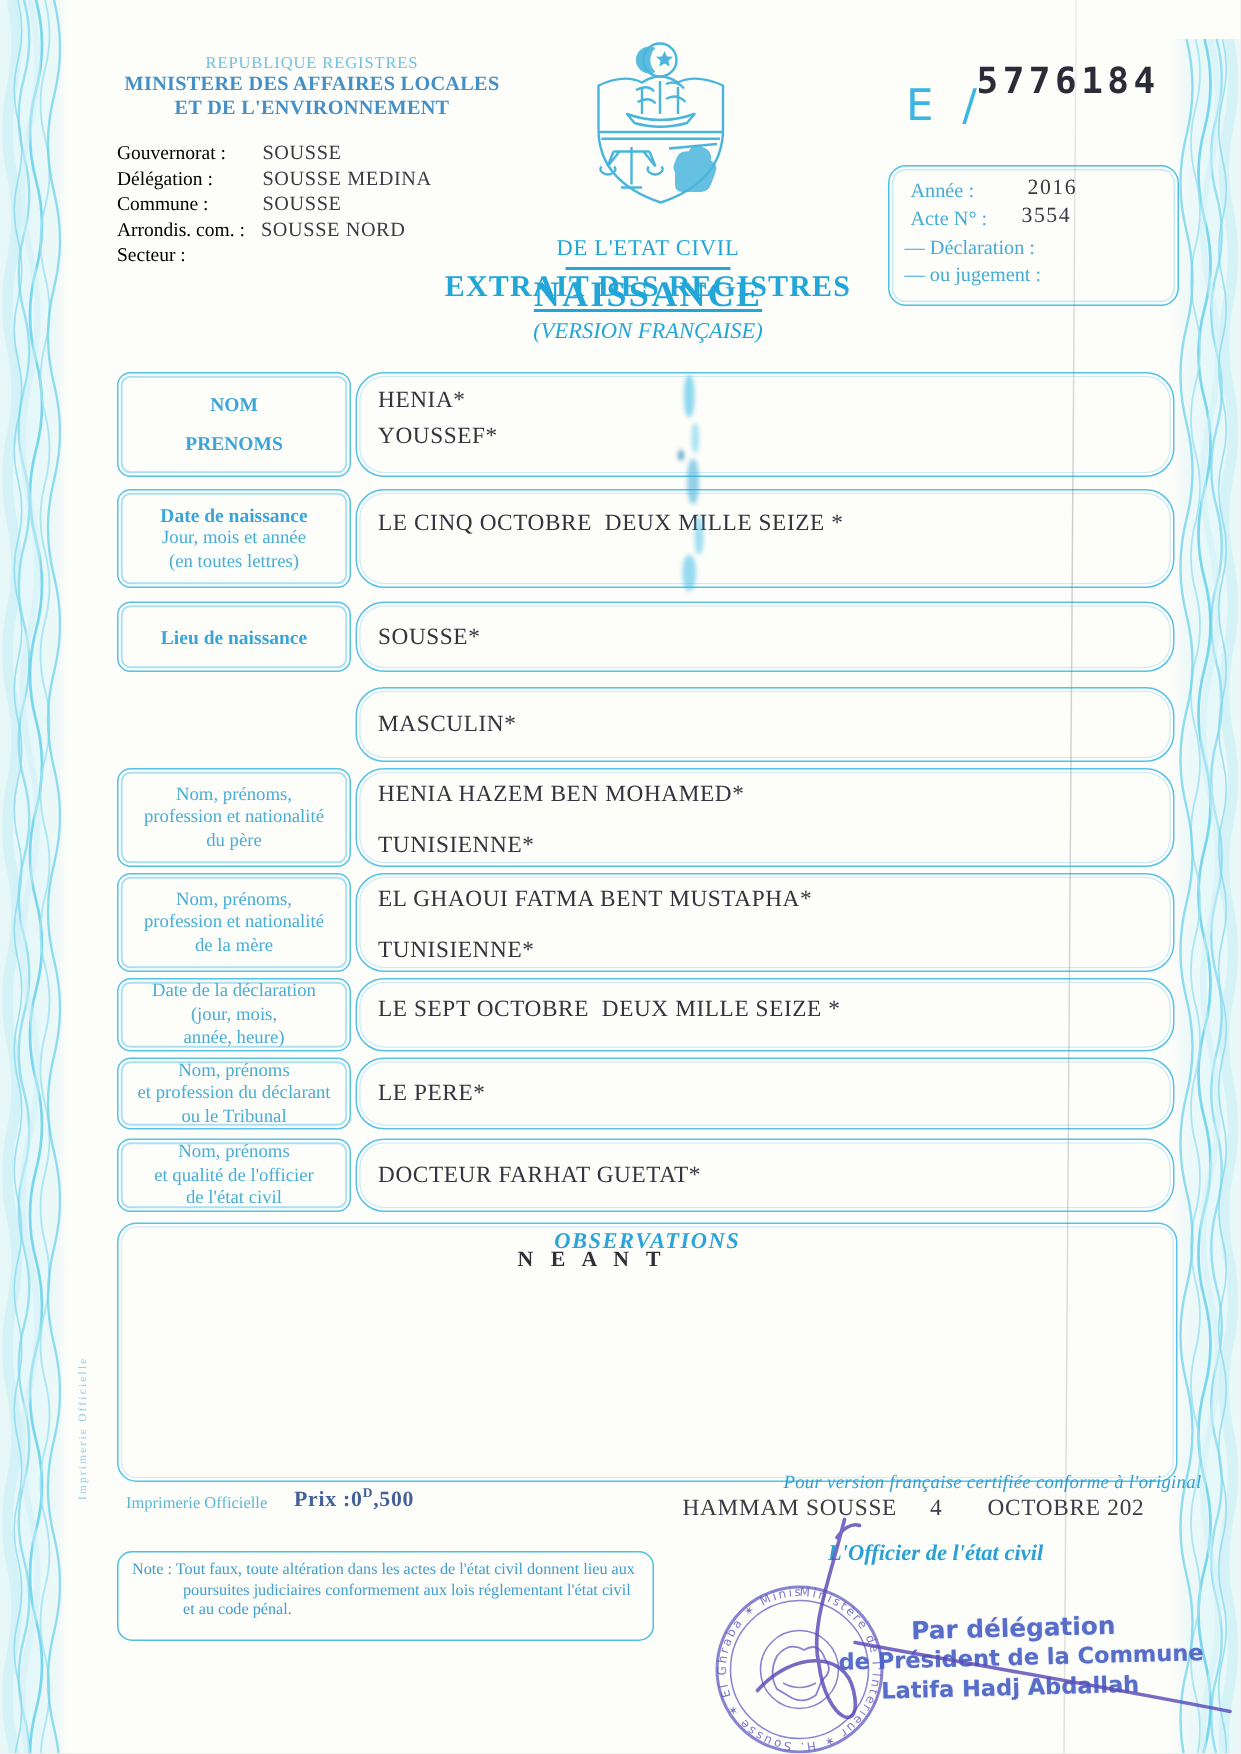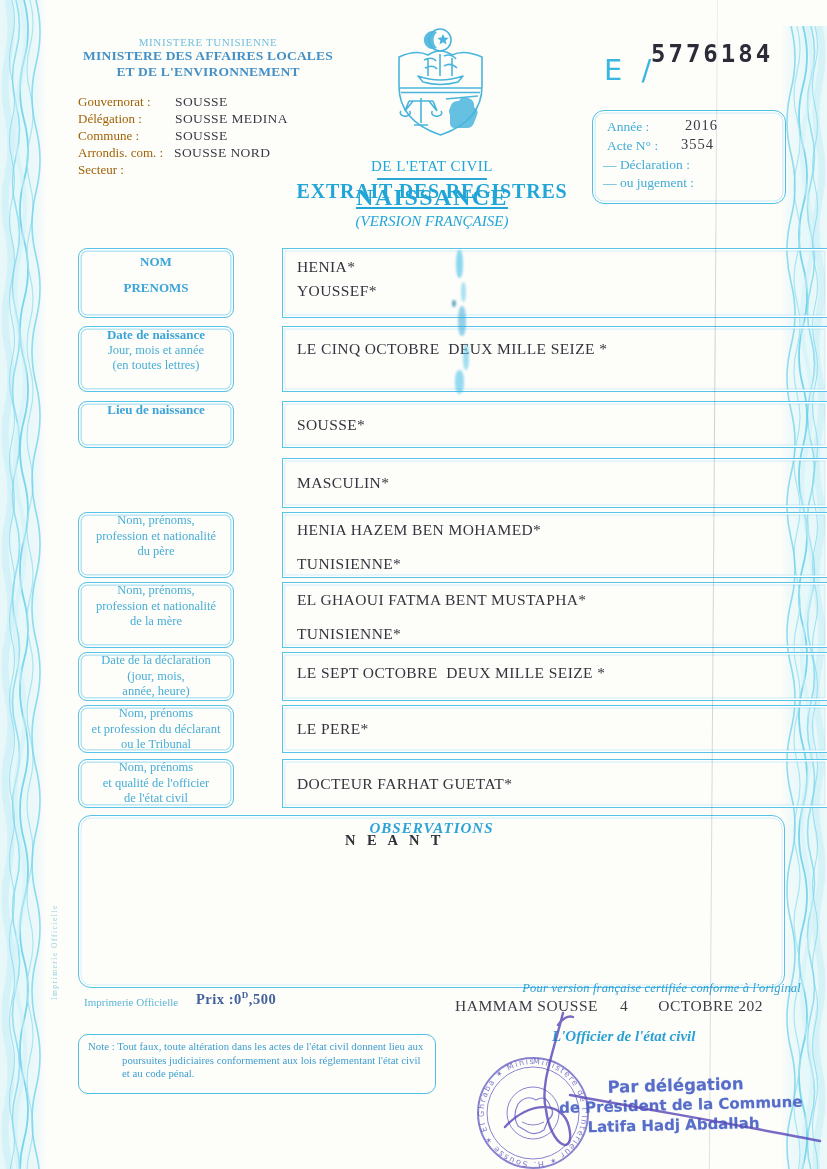--- a/index.html
+++ b/index.html
@@ -8,44 +8,44 @@
   .abs{position:absolute;}
   
   .gborder{position:absolute;top:0;width:46px;height:1169px;pointer-events:none;}
   #gleft{left:0;background:linear-gradient(90deg,rgba(140,220,240,.18),rgba(190,240,250,.40) 40%,rgba(140,220,240,.15) 80%,transparent);}
   #gright{right:0;top:26px;height:1143px;background:linear-gradient(270deg,rgba(140,220,240,.15),rgba(190,240,250,.38) 45%,rgba(140,220,240,.12) 80%,transparent);}
   
   #republic{left:78px;top:36px;width:260px;text-align:center;font-size:11px;letter-spacing:.6px;color:#72c0dd;}
   .ministry{left:70px;width:276px;text-align:center;font-weight:bold;font-size:13.5px;color:#4490c6;letter-spacing:.2px;}
   #admin{left:78px;top:94px;font-size:13px;}
   .arow{height:17px;white-space:pre;}
-  .alabel{display:inline-block;width:97px;color:#a16207;}
+  .alabel{display:inline-block;width:97px;color:#000000;}
   .avalue{color:#3a3a44;font-size:13.5px;letter-spacing:.4px;}
   #series{left:604px;top:53px;font-family:"DejaVu Sans",sans-serif;font-size:29px;color:#39b6e2;letter-spacing:5px;}
   #serial{left:651px;top:40px;font-family:"DejaVu Sans Mono",monospace;font-weight:bold;font-size:24px;color:#2c2c38;letter-spacing:3px;}
   #actbox{left:592px;top:110px;width:192px;height:92px;border:1.6px solid #4fc0e4;border-radius:12px;
           box-shadow:inset 0 0 0 1.5px #fff,inset 0 0 0 2.6px rgba(88,195,230,.30);font-size:13.5px;}
   .actrow{position:absolute;left:14px;white-space:pre;color:#44acd6;}
   .actval{position:absolute;color:#3a3a46;font-size:14.5px;letter-spacing:1px;}
   
   #titles{left:282px;top:0;width:300px;text-align:center;color:#22a6d8;}
   #t1{position:absolute;top:136px;width:100%;font-size:20px;font-weight:bold;letter-spacing:.8px;margin-top:44px;}
   #t2{position:absolute;top:158px;width:100%;font-size:15px;letter-spacing:.5px;}
   #tline{position:absolute;top:178px;left:95px;width:110px;height:2px;background:#2aa6d6;}
   #t3{position:absolute;top:184px;width:100%;font-size:24px;font-weight:bold;letter-spacing:1.5px;text-decoration:underline;}
   #t4{position:absolute;top:213px;width:100%;font-size:15px;font-style:italic;}
   
   .row{position:absolute;left:0;width:827px;}
   .lbox{position:absolute;left:78px;width:156px;height:100%;border:1.6px solid #58c3e6;border-radius:9px;
         box-shadow:inset 0 0 0 1.5px #fff,inset 0 0 0 2.8px rgba(88,195,230,.50);
-        display:flex;flex-direction:column;justify-content:flex-start;text-align:center;
+        display:flex;flex-direction:column;justify-content:center;text-align:center;
         color:#49aed6;font-size:12.5px;line-height:15.5px;box-sizing:border-box;}
-  .vbox{position:absolute;left:237px;width:546px;height:100%;border:1.6px solid #58c3e6;border-radius:0;
+  .vbox{position:absolute;left:237px;width:546px;height:100%;border:1.6px solid #58c3e6;border-radius:19px;
         box-shadow:inset 0 0 0 1.5px #fff,inset 0 0 0 2.4px rgba(88,195,230,.28);
-        box-sizing:border-box;padding:6px 0 0 14px;color:#34343e;font-size:15.5px;margin-left:45px;}
+        box-sizing:border-box;padding:6px 0 0 14px;color:#34343e;font-size:15.5px;}
   .vl{white-space:pre;letter-spacing:.4px;line-height:24px;}
   .vgap{margin-top:16px;}
   .lb{font-weight:bold;font-size:13px;color:#3ba4d8;}
   .big .lbox{line-height:26px;}
   .vc{display:flex;align-items:center;padding-top:0;}
   
   #obsbox{left:78px;top:815px;width:705px;height:171px;border:1.6px solid #58c3e6;border-radius:13px;
           box-shadow:inset 0 0 0 1.5px #fff,inset 0 0 0 2.4px rgba(88,195,230,.25);}
   #obstitle{position:absolute;top:4px;left:0;width:100%;text-align:center;font-style:italic;font-weight:bold;
             font-size:15px;color:#2da4d8;letter-spacing:1px;}
@@ -91,21 +91,21 @@
   <div id="gright" class="gborder"><svg width="46" height="1143">
         <path d="M38 0 q6 29 0 58 q-6 29 0 58 q6 29 0 58 q-6 29 0 58 q6 29 0 58 q-6 29 0 58 q6 29 0 58 q-6 29 0 58 q6 29 0 58 q-6 29 0 58 q6 29 0 58 q-6 29 0 58 q6 29 0 58 q-6 29 0 58 q6 29 0 58 q-6 29 0 58 q6 29 0 58 q-6 29 0 58 q6 29 0 58 q-6 29 0 58" fill="none" stroke="#bdeaf5" stroke-width="7" opacity="0.45"></path>
         <path d="M30 0 q7 26 0 52 q-7 26 0 52 q7 26 0 52 q-7 26 0 52 q7 26 0 52 q-7 26 0 52 q7 26 0 52 q-7 26 0 52 q7 26 0 52 q-7 26 0 52 q7 26 0 52 q-7 26 0 52 q7 26 0 52 q-7 26 0 52 q7 26 0 52 q-7 26 0 52 q7 26 0 52 q-7 26 0 52 q7 26 0 52 q-7 26 0 52 q7 26 0 52 q-7 26 0 52" fill="none" stroke="#8edcef" stroke-width="1.6" opacity="0.9"></path>
         <path d="M22 0 q8 30 0 60 q-8 30 0 60 q8 30 0 60 q-8 30 0 60 q8 30 0 60 q-8 30 0 60 q8 30 0 60 q-8 30 0 60 q8 30 0 60 q-8 30 0 60 q8 30 0 60 q-8 30 0 60 q8 30 0 60 q-8 30 0 60 q8 30 0 60 q-8 30 0 60 q8 30 0 60 q-8 30 0 60 q8 30 0 60 q-8 30 0 60" fill="none" stroke="#5fcde9" stroke-width="1.8" opacity="0.8"></path>
         <path d="M16 0 q6 23 0 46 q-6 23 0 46 q6 23 0 46 q-6 23 0 46 q6 23 0 46 q-6 23 0 46 q6 23 0 46 q-6 23 0 46 q6 23 0 46 q-6 23 0 46 q6 23 0 46 q-6 23 0 46 q6 23 0 46 q-6 23 0 46 q6 23 0 46 q-6 23 0 46 q6 23 0 46 q-6 23 0 46 q6 23 0 46 q-6 23 0 46 q6 23 0 46 q-6 23 0 46 q6 23 0 46 q-6 23 0 46 q6 23 0 46" fill="none" stroke="#9fe2f2" stroke-width="1.2" opacity="0.85"></path>
         <path d="M10 0 q8 32 0 64 q-8 32 0 64 q8 32 0 64 q-8 32 0 64 q8 32 0 64 q-8 32 0 64 q8 32 0 64 q-8 32 0 64 q8 32 0 64 q-8 32 0 64 q8 32 0 64 q-8 32 0 64 q8 32 0 64 q-8 32 0 64 q8 32 0 64 q-8 32 0 64 q8 32 0 64 q-8 32 0 64" fill="none" stroke="#6fd2ea" stroke-width="1.6" opacity="0.75"></path>
         <path d="M26 0 q10 42 0 84 q-10 42 0 84 q10 42 0 84 q-10 42 0 84 q10 42 0 84 q-10 42 0 84 q10 42 0 84 q-10 42 0 84 q10 42 0 84 q-10 42 0 84 q10 42 0 84 q-10 42 0 84 q10 42 0 84 q-10 42 0 84" fill="none" stroke="#cdeff8" stroke-width="4" opacity="0.5"></path>
         <path d="M34 0 q5 20 0 40 q-5 20 0 40 q5 20 0 40 q-5 20 0 40 q5 20 0 40 q-5 20 0 40 q5 20 0 40 q-5 20 0 40 q5 20 0 40 q-5 20 0 40 q5 20 0 40 q-5 20 0 40 q5 20 0 40 q-5 20 0 40 q5 20 0 40 q-5 20 0 40 q5 20 0 40 q-5 20 0 40 q5 20 0 40 q-5 20 0 40 q5 20 0 40 q-5 20 0 40 q5 20 0 40 q-5 20 0 40 q5 20 0 40 q-5 20 0 40 q5 20 0 40 q-5 20 0 40 q5 20 0 40" fill="none" stroke="#7ad6ec" stroke-width="1" opacity="0.7"></path>
       </svg></div>
 
-  <div id="republic" class="abs">MINISTERE TUNISIENNE</div>
+  <div id="republic" class="abs">REPUBLIQUE REGISTRES</div>
   <div class="ministry abs" style="top:48px">MINISTERE DES AFFAIRES LOCALES</div>
   <div class="ministry abs" style="top:64px">ET DE L'ENVIRONNEMENT</div>
 
   <div id="admin" class="abs">
     <div class="arow"><span class="alabel">Gouvernorat :</span><span class="avalue">SOUSSE</span></div>
     <div class="arow"><span class="alabel">Délégation :</span><span class="avalue">SOUSSE MEDINA</span></div>
     <div class="arow"><span class="alabel">Commune :</span><span class="avalue">SOUSSE</span></div>
     <div class="arow"><span class="alabel" style="width:96px">Arrondis. com. :</span><span class="avalue">SOUSSE NORD</span></div>
     <div class="arow"><span class="alabel">Secteur :</span><span class="avalue"></span></div>
   </div>

